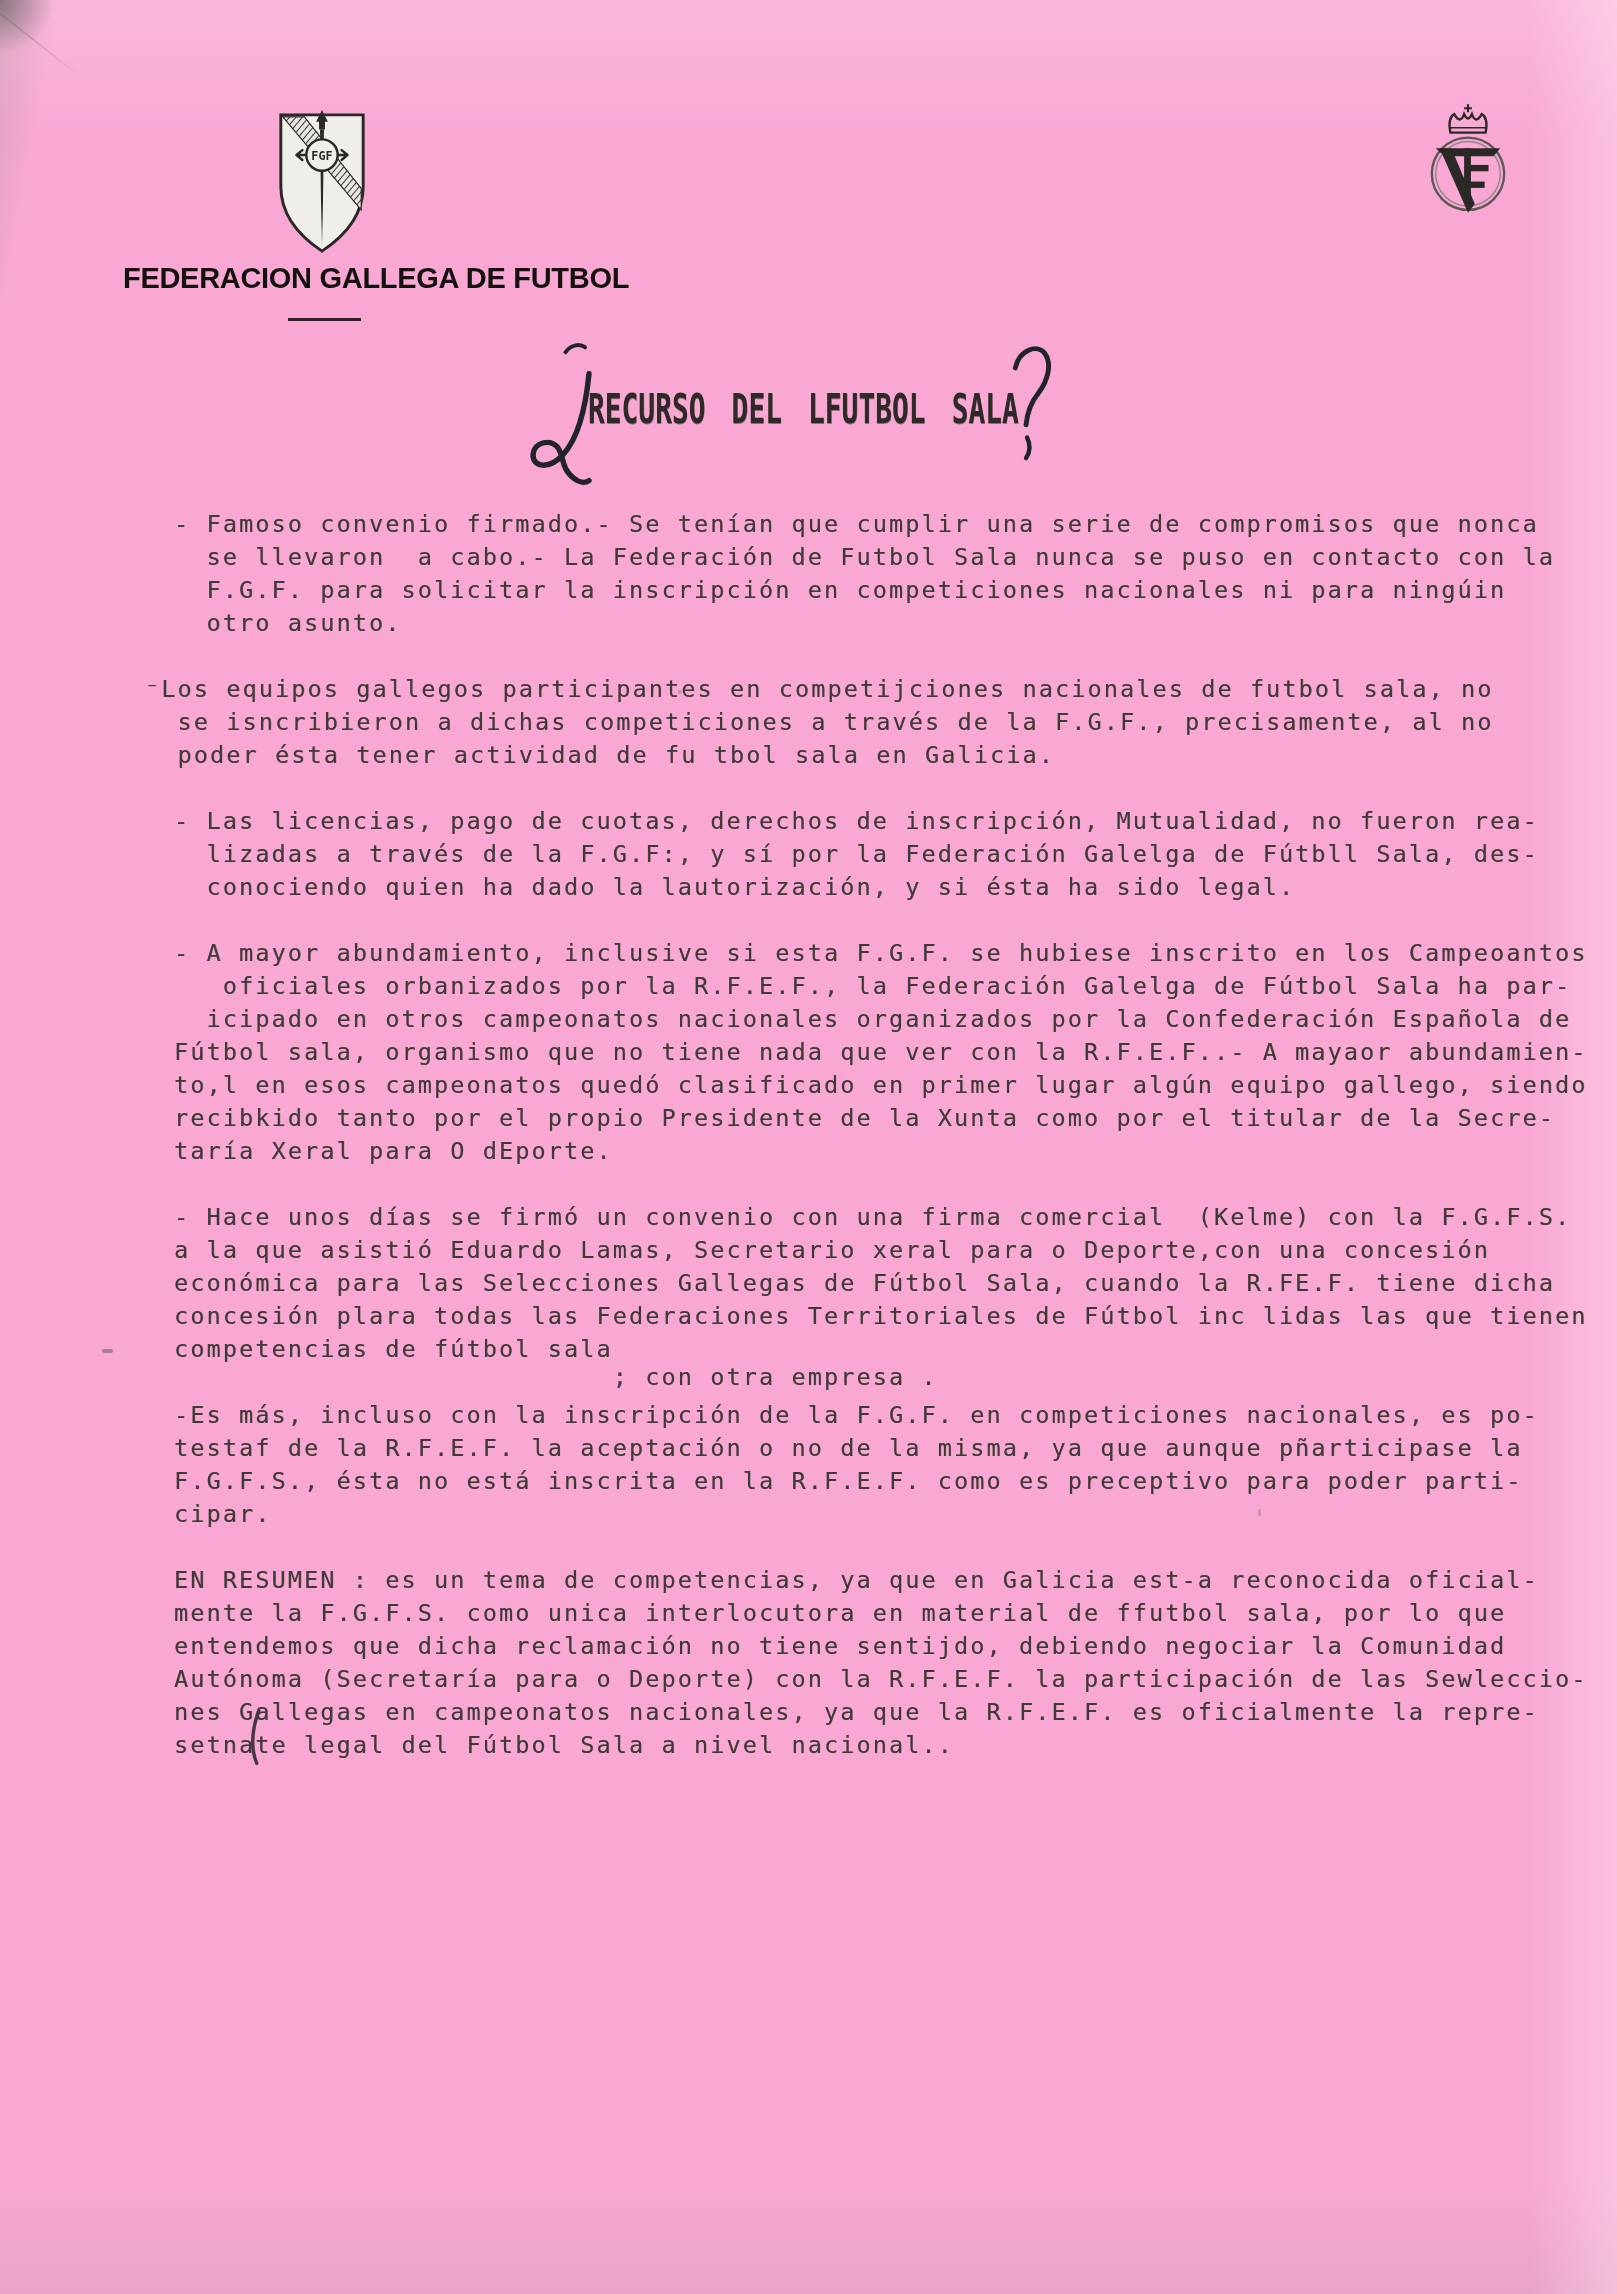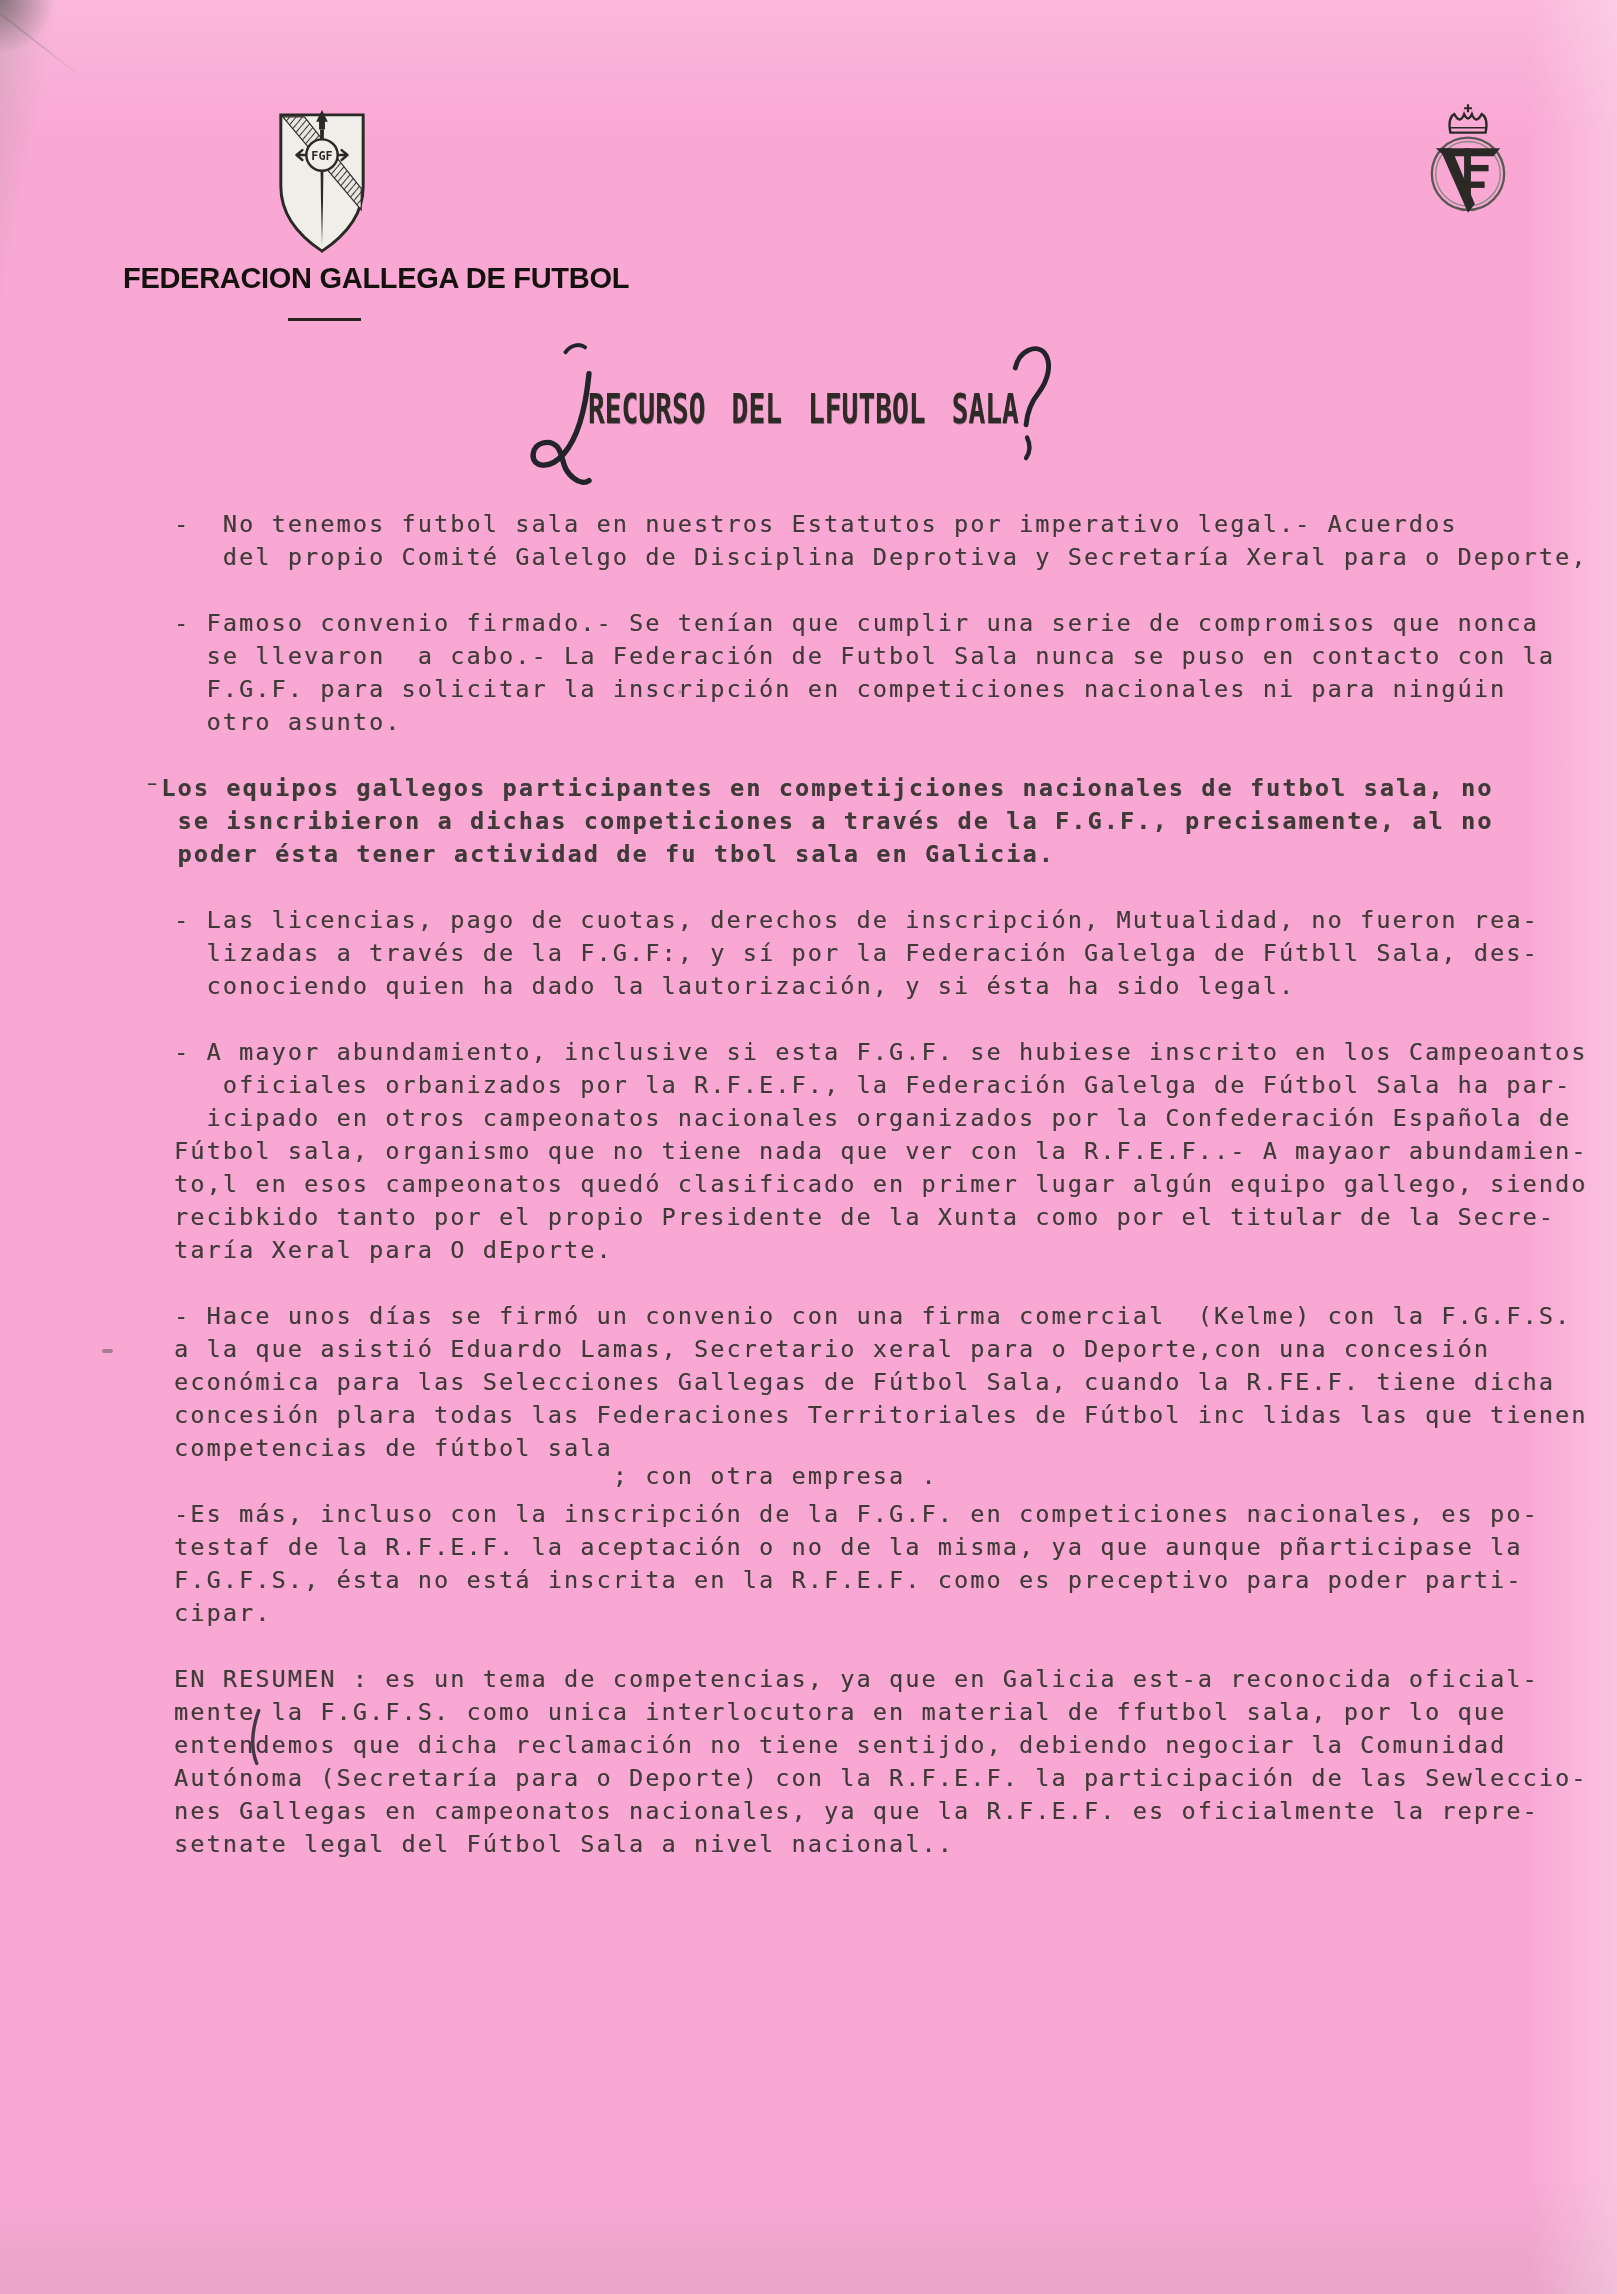--- a/index.html
+++ b/index.html
@@ -45,21 +45,21 @@
     word-spacing:13.7px;
     text-shadow:0.5px 0.5px 0.5px rgba(45,42,39,0.5);
   }
   .body-text{position:absolute;left:174px;top:508px;}
   .para{
     font-family:"DejaVu Sans Mono",monospace;
     font-size:23.5px;line-height:33px;letter-spacing:2.1px;
     color:#3e3a37;white-space:pre;margin:0 0 33px 0;
     text-shadow:0.4px 0.4px 0.5px rgba(74,68,62,0.45);
   }
-  .para.hang{margin-left:-29px;font-weight:bold;}
+  .para.hang{margin-left:-29px;}
   .drop-span{position:relative;top:28px;}
   svg{display:block;}
   .ink{stroke:#23242b;fill:none;stroke-linecap:round;stroke-linejoin:round;}
 </style>
 </head>
 <body>
 
 <div class="page">
 
   <div class="crease"></div>
@@ -108,22 +108,20 @@
 
   <svg style="position:absolute;left:0;top:0;pointer-events:none;" width="1617" height="2295" viewBox="0 0 1650 2341">
     <path class="ink" d="M577 359 C583 351 592 350 597 354" stroke-width="4"></path>
     <path class="ink" d="M601 381 C598 412 591 445 575 463 C561 479 543 477 544 463 C545 451 561 447 569 456 C576 465 572 478 586 488 C591 492 597 493 601 490" stroke-width="5.5"></path>
     <path class="ink" d="M1036 375 C1040 357 1058 350 1066 360 C1074 371 1069 388 1060 400 C1052 410 1048 421 1047 433" stroke-width="5"></path>
     <path class="ink" d="M1048 446 C1052 454 1051 461 1047 467" stroke-width="4.5"></path>
     <path class="ink" d="M264 1745 C258 1762 255 1782 262 1799" stroke-width="3.5" opacity="0.85"></path>
   </svg>
 
   <div class="body-text">
-    <div class="para">-  No tenemos futbol sala en nuestros Estatutos por imperativo legal.- Acuerdos
-   del propio Comité Galelgo de Disciplina Deprotiva y Secretaría Xeral para o Deporte,</div>
     <div class="para">- Famoso convenio firmado.- Se tenían que cumplir una serie de compromisos que nonca
   se llevaron  a cabo.- La Federación de Futbol Sala nunca se puso en contacto con la
   F.G.F. para solicitar la inscripción en competiciones nacionales ni para ningúin
   otro asunto.</div>
     <div class="para hang">⁻Los equipos gallegos participantes en competijciones nacionales de futbol sala, no
   se isncribieron a dichas competiciones a través de la F.G.F., precisamente, al no
   poder ésta tener actividad de fu tbol sala en Galicia.</div>
     <div class="para">- Las licencias, pago de cuotas, derechos de inscripción, Mutualidad, no fueron rea-
   lizadas a través de la F.G.F:, y sí por la Federación Galelga de Fútbll Sala, des-
   conociendo quien ha dado la lautorización, y si ésta ha sido legal.</div>

